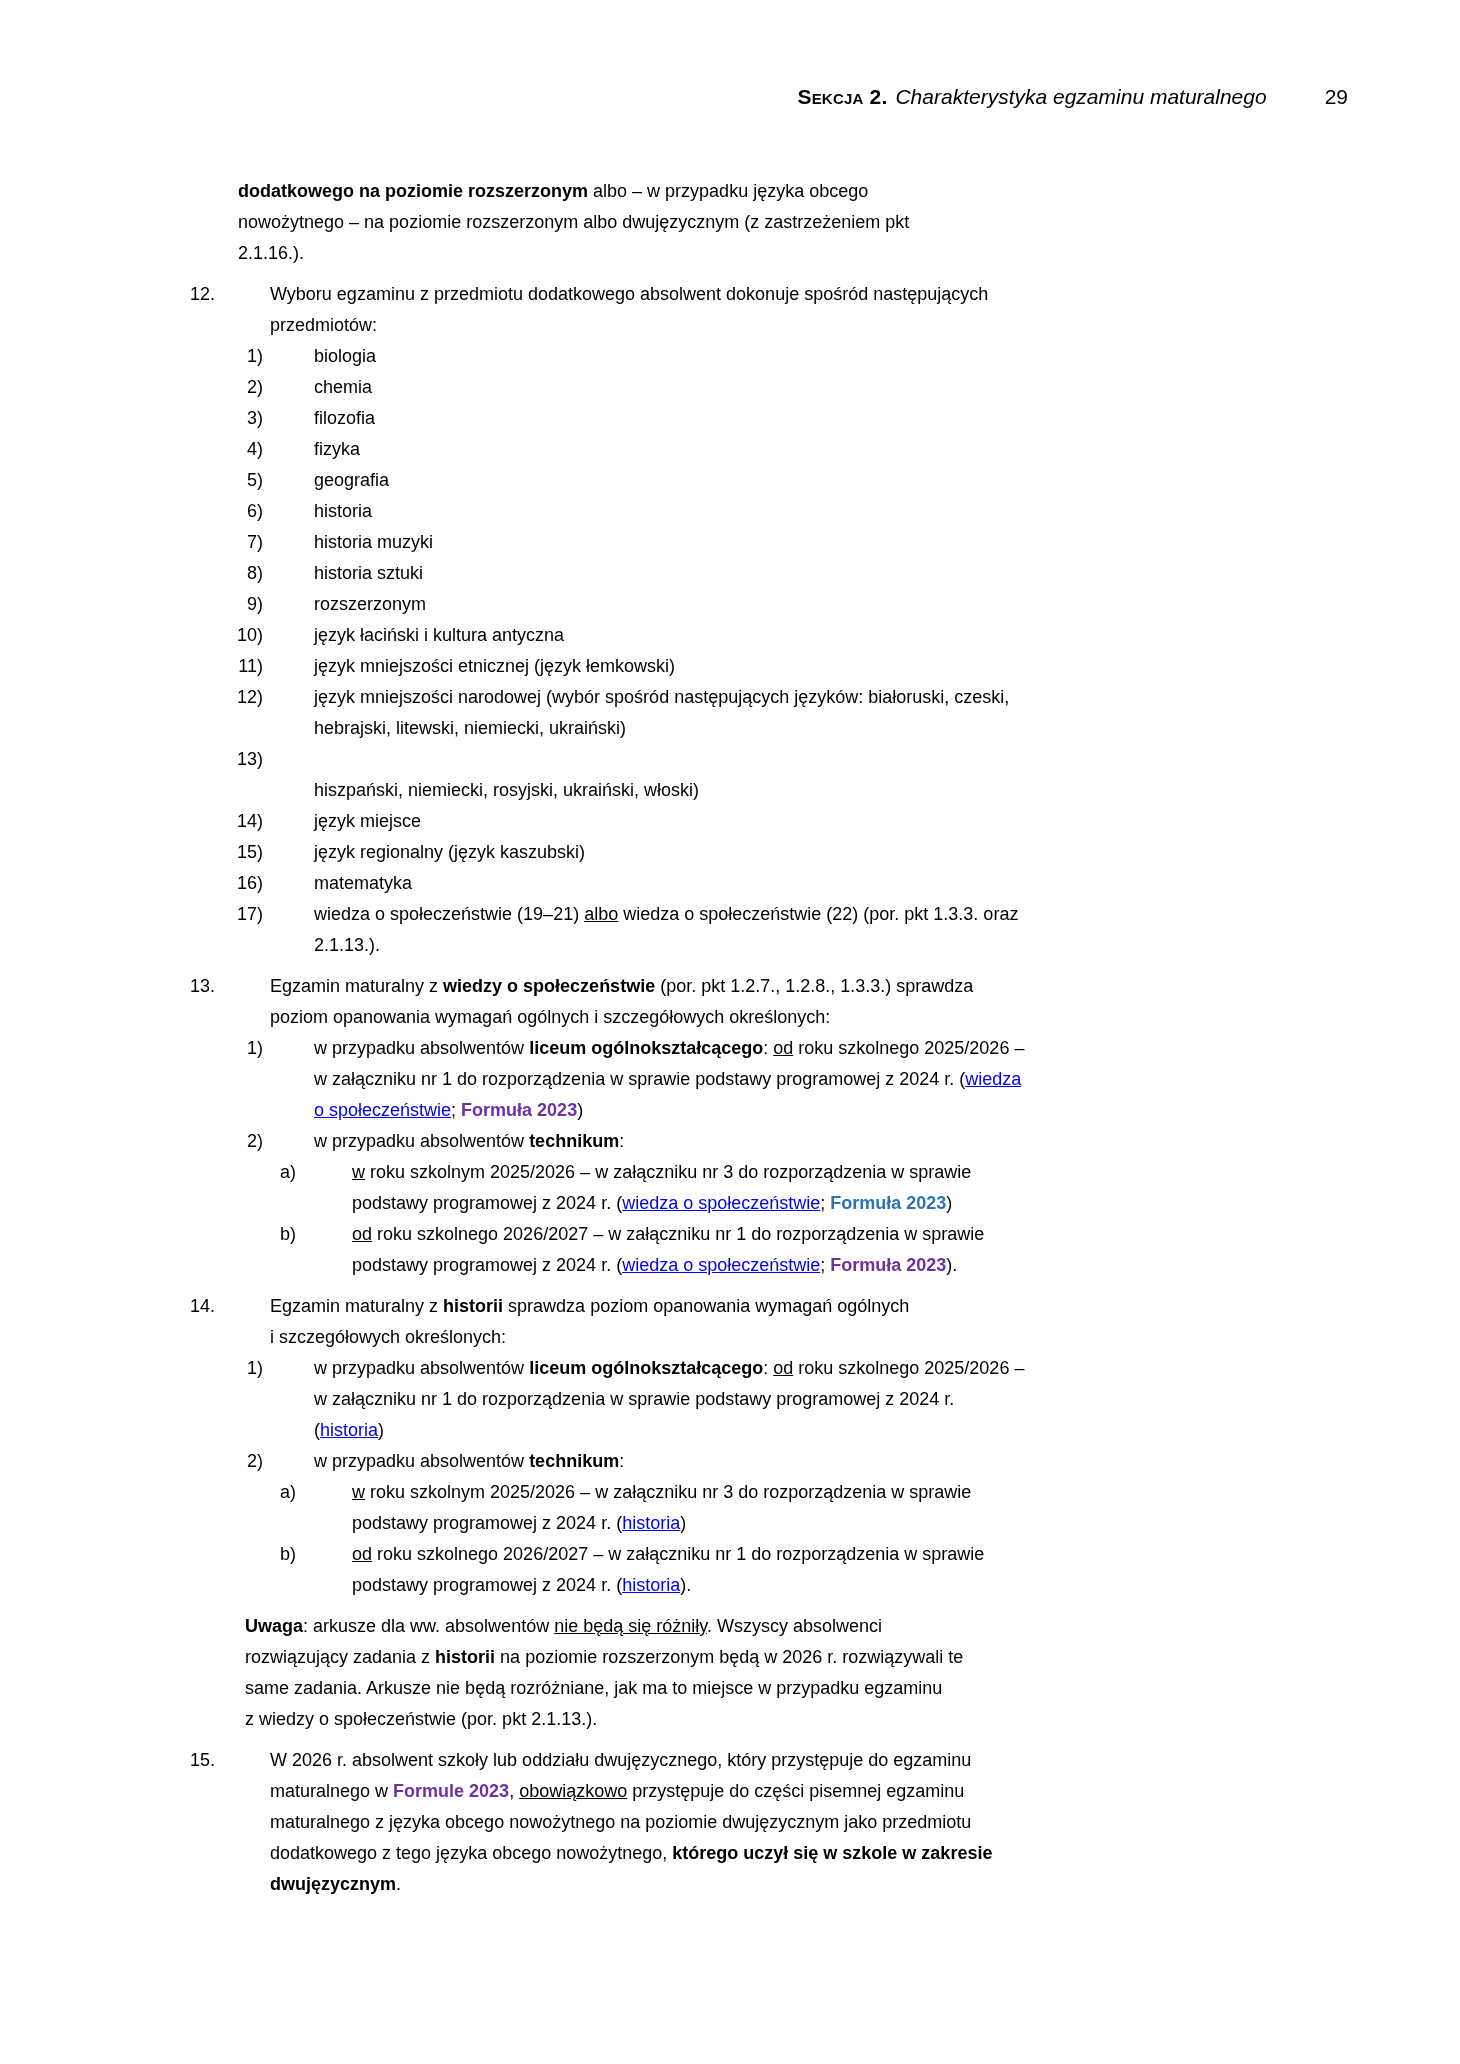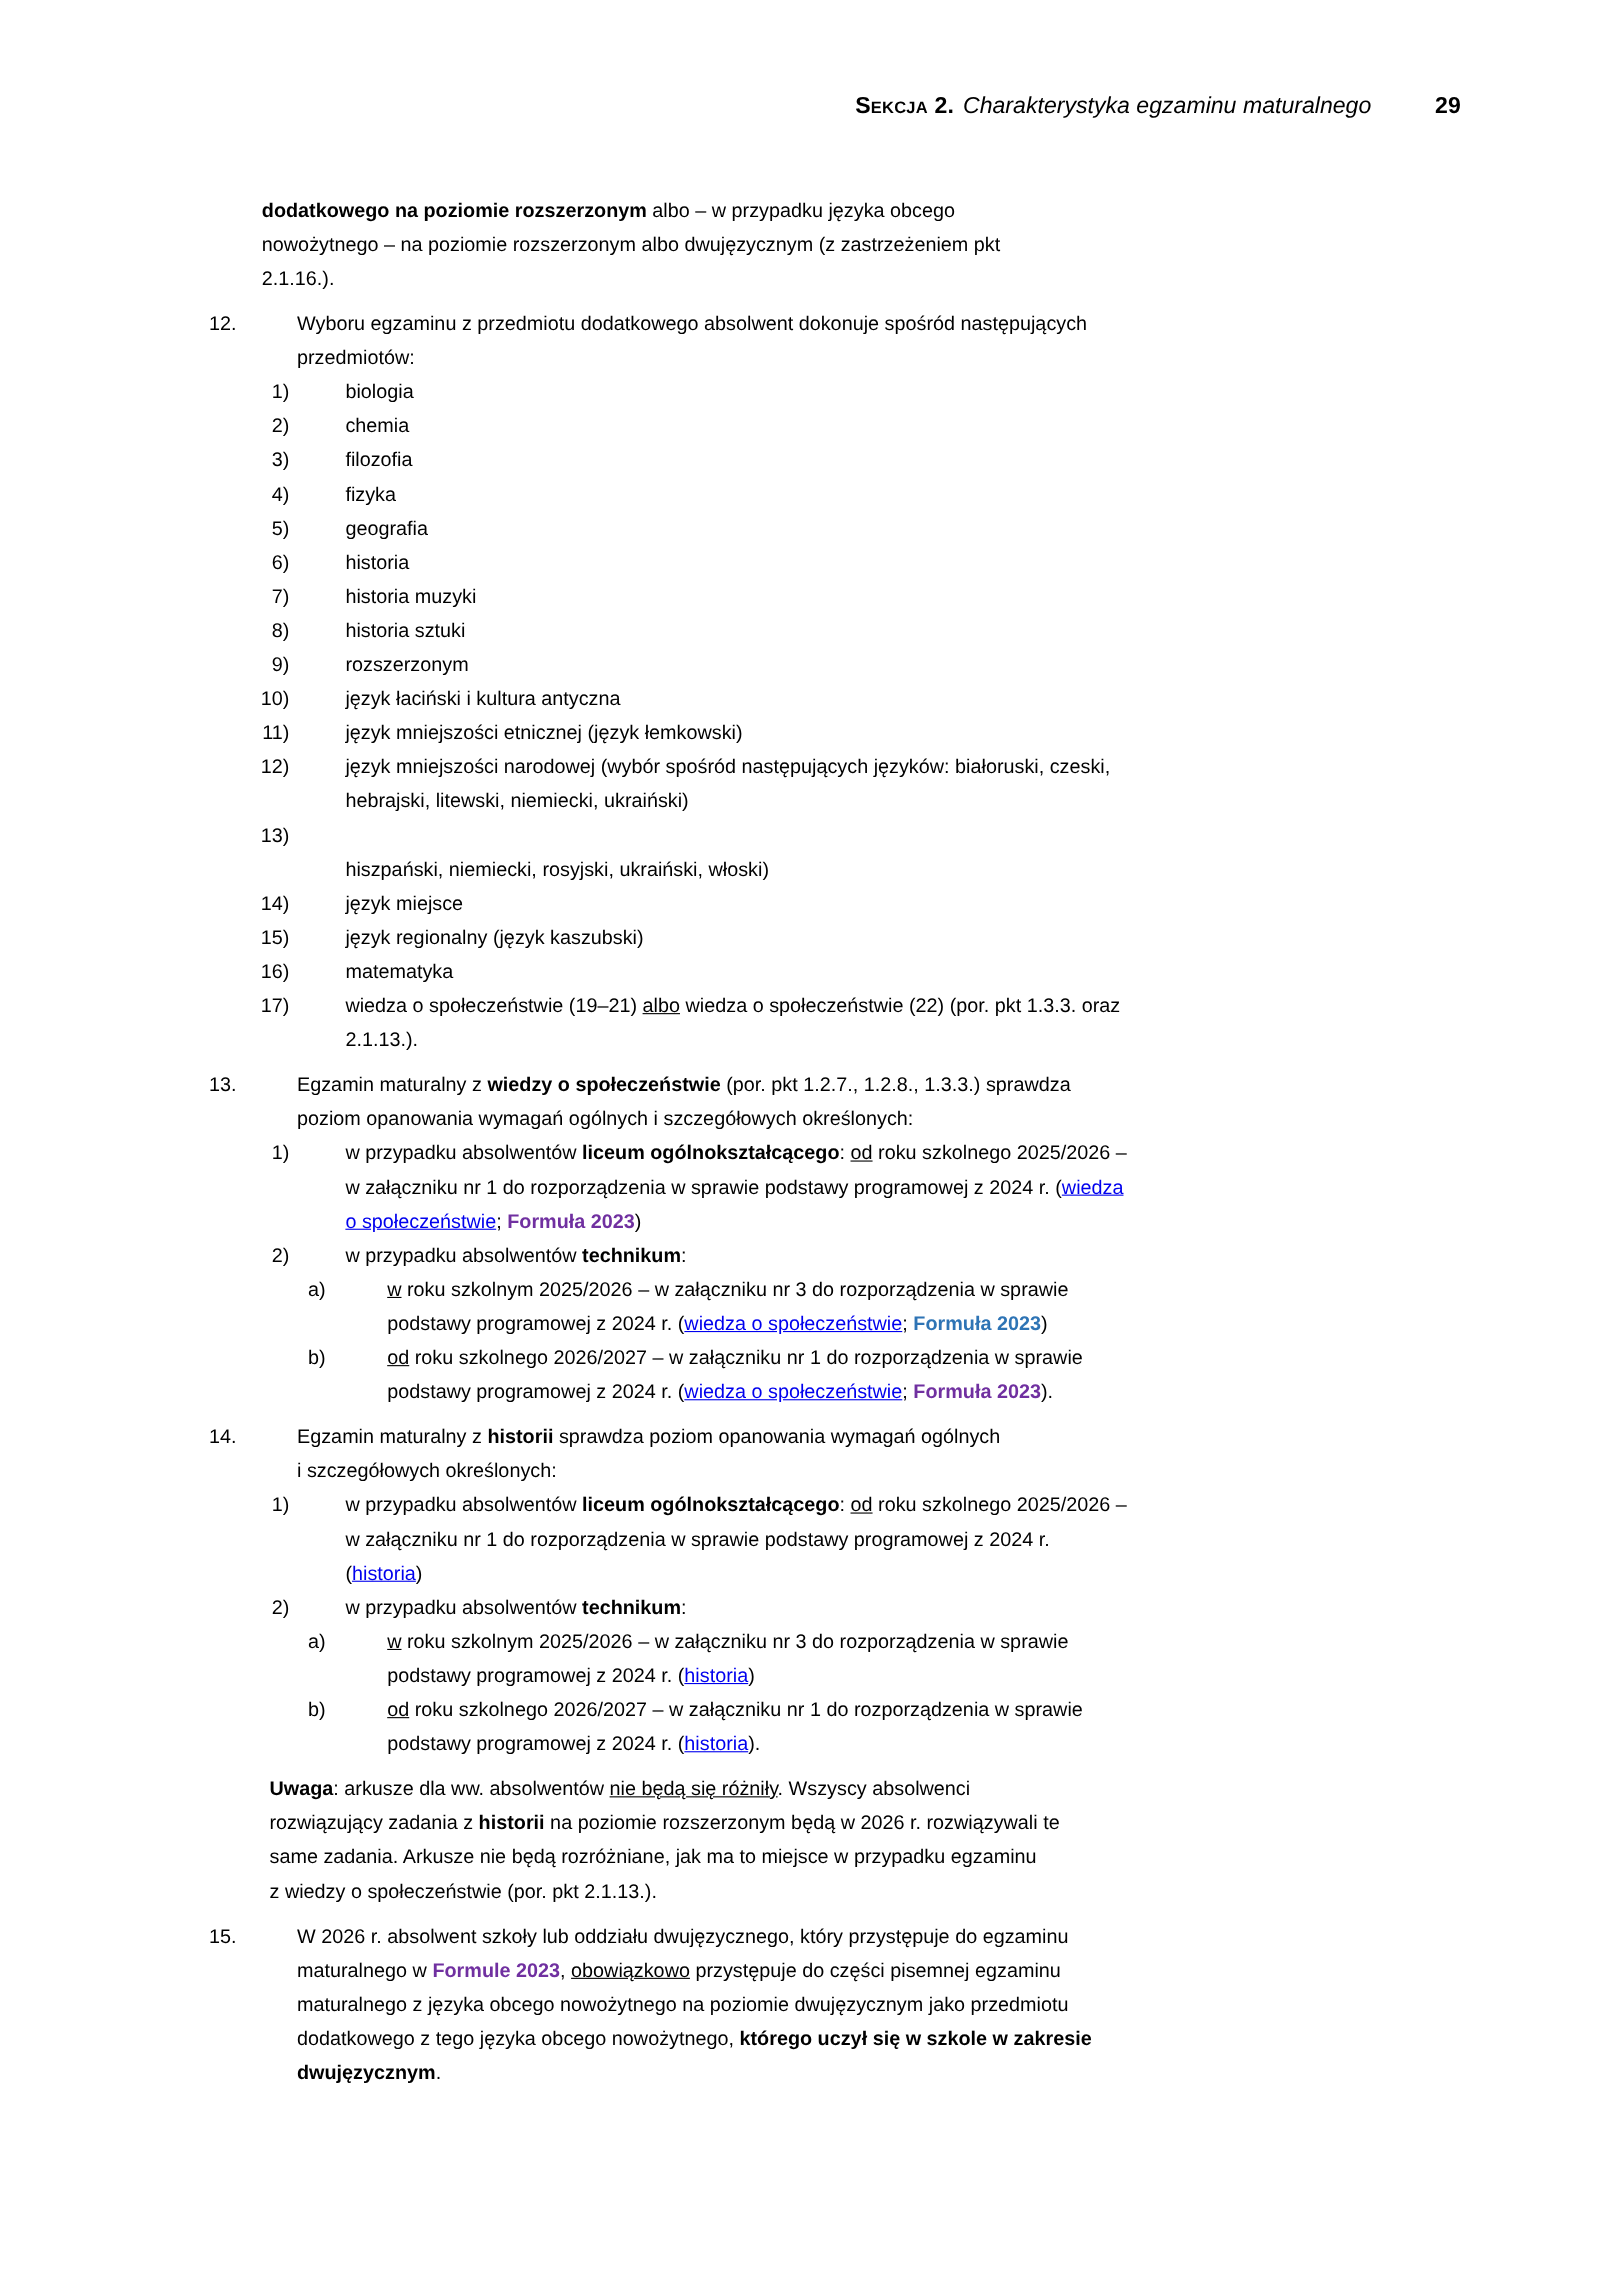--- a/index.html
+++ b/index.html
@@ -10,30 +10,30 @@
     background: var(--page_background, #FFFFFF);
     color: var(--text_black, #000000);
     font-family: "Liberation Sans", "DejaVu Sans", sans-serif;
     overflow: hidden;
     margin: 0 auto;
   }
   
   .page-header {
     position: absolute;
     top: 84px;
-    right: 132px;
+    right: 112px;
     display: flex;
     align-items: baseline;
     font-size: 21px;
     line-height: 25px;
     white-space: nowrap;
   }
   .sec-label { font-weight: bold; font-variant: small-caps; letter-spacing: 0.2px; }
   .sec-title { font-style: italic; margin-left: 8px; }
-  .page-num  { font-weight: bold; margin-left: 58px; }
+  .page-num  { font-weight: normal; margin-left: 58px; }
 
   
   .content {
     position: absolute;
     top: 176px;
     left: 0;
     right: 0;
     font-size: 18px;
     line-height: 31px;
   }

